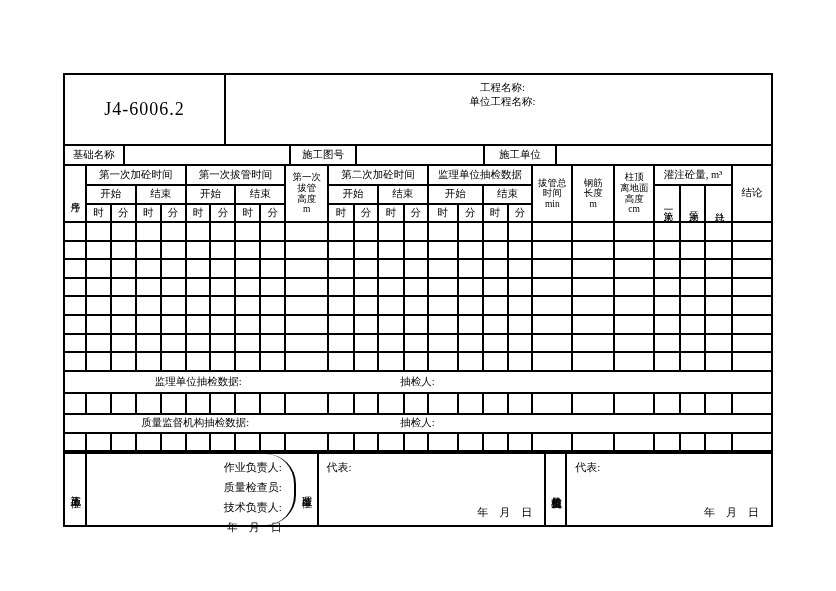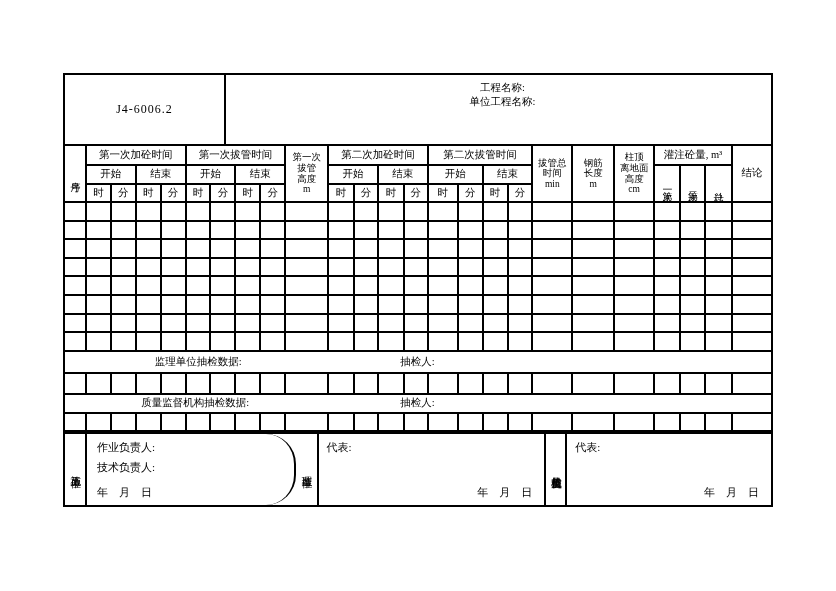--- a/index.html
+++ b/index.html
@@ -5,56 +5,56 @@
   html,body{margin:0;padding:0;background:#fff;}
   .page{position:relative;width:836px;height:591px;background:#ffffff;overflow:hidden;
         font-family:"Liberation Serif",serif;color:#000;}
   .sheet{position:absolute;left:63px;top:73px;width:710px;}
   .block{display:flex;border:2px solid #000;box-sizing:border-box;width:710px;background:#fff;}
   .block + .block, .sheet > table{margin-top:-2px;}
   .bcell{border-right:2px solid #000;box-sizing:border-box;display:flex;align-items:center;justify-content:center;}
   .bcell:last-child{border-right:none;}
   
   .hdr{height:73px;}
-  .form-code{flex:0 0 22.82%;font-size:12px;letter-spacing:1px;}
+  .form-code{flex:0 0 22.82%;font-size:18px;letter-spacing:1px;}
   .title-cell{flex:0 0 46.48%;font-size:17px;font-weight:bold;letter-spacing:2px;}
   .names-cell{flex:1 1 auto;flex-direction:column;align-items:center;justify-content:flex-start;
               padding:6px 0 0 8px;font-size:10.5px;}
   .names-cell .line2{}
   
   .info{height:22px;font-size:10.5px;}
   .i1{flex:0 0 8.45%;}.i2{flex:0 0 23.52%;}.i3{flex:0 0 9.44%;}
   .i4{flex:0 0 18.03%;}.i5{flex:0 0 10.28%;}.i6{flex:1 1 auto;}
   
   table{border-collapse:collapse;table-layout:fixed;width:710px;background:#fff;}
   td{border:2px solid #000;text-align:center;vertical-align:middle;padding:0;
      font-size:10.5px;line-height:1.15;overflow:hidden;}
   tr.h-a td{height:18px;}
-  tr.h-b td{height:17px;}
+  tr.h-b td{height:17px;font-family:Liberation Mono, monospace;}
   tr.h-c td{height:16px;}
   tr.data-row td{height:16.6px;}
   tr.label-row td{height:20px;}
   tr.label-row2 td{height:17px;}
   tr.grid-row td{height:19px;}
   tr.grid-row2 td{height:16px;}
   .pre{white-space:pre-line;font-size:9.5px;line-height:1.12;}
   .vert{writing-mode:vertical-rl;text-orientation:upright;display:inline-block;
         font-size:10px;letter-spacing:1px;line-height:1;}
   .lr-inner{position:relative;width:100%;height:100%;font-family:Liberation Serif, serif;}
   .lr-inner span{position:absolute;top:50%;transform:translateY(-50%);font-size:10.5px;white-space:nowrap;}
   .lr-a{left:12.7%;}
   .lr-b{left:47.5%;}
   .lr-a2{left:10.8%;}
   
   .foot{height:75px;font-size:11px;}
   .f1{flex:0 0 3.10%;}.f2{flex:0 0 29.58%;}.f3{flex:0 0 3.24%;}
   .f4{flex:0 0 32.25%;}.f5{flex:0 0 2.96%;}.f6{flex:1 1 auto;}
   .vlabel{writing-mode:vertical-rl;text-orientation:upright;font-size:10.5px;letter-spacing:1px;line-height:1;}
   .vlabel.tight{letter-spacing:0;}
-  .sign-cell{flex-direction:column;align-items:flex-start;justify-content:flex-start;
+  .sign-cell{flex-direction:column;align-items:flex-end;justify-content:flex-start;
              padding:6px 12px 5px 10px;border-radius:30px;}
   .sign-cell .sline{margin-bottom:5px;}
   .sign-cell .date{margin-top:auto;text-align:right;}
   .rep-cell{flex-direction:column;align-items:stretch;justify-content:flex-start;
             padding:6px 12px 5px 8px;}
   .rep-cell .date{margin-top:auto;text-align:right;}
 </style>
 </head>
 <body>
 
@@ -62,20 +62,28 @@
   <div class="sheet">
 
     <div class="block hdr">
       <div class="bcell form-code">J4-6006.2</div>
       <div class="bcell names-cell">
         <div class="line1">工程名称:</div>
         <div class="line2">单位工程名称:</div>
       </div>
     </div>
 
+    <div class="block info">
+      <div class="bcell i1">基础名称</div>
+      <div class="bcell i2"></div>
+      <div class="bcell i3">施工图号</div>
+      <div class="bcell i4"></div>
+      <div class="bcell i5">施工单位</div>
+      <div class="bcell i6"></div>
+    </div>
 
     <table>
       <colgroup>
         <col style="width:3.10%">
           <col style="width:3.52%">
           <col style="width:3.52%">
           <col style="width:3.52%">
           <col style="width:3.52%">
         <col style="width:3.52%">
           <col style="width:3.52%">
@@ -101,21 +109,21 @@
       <thead>
         <tr class="h-a">
           <td rowspan="3"><span class="vert">序号</span></td>
           <td colspan="4">第一次加砼时间</td>
           <td colspan="4">第一次拔管时间</td>
           <td rowspan="3" class="pre">第一次
 拔管
 高度
 m</td>
           <td colspan="4">第二次加砼时间</td>
-          <td colspan="4">第二次拔管时间</td>
+          <td colspan="4">监理单位抽检数据</td>
           <td rowspan="3" class="pre">拔管总
 时间
 min</td>
           <td rowspan="3" class="pre">钢筋
 长度
 m</td>
           <td rowspan="3" class="pre">柱顶
 离地面
 高度
 cm</td>
@@ -445,20 +453,21 @@
           </tr>
       </tbody>
     </table>
 
     <div class="block foot">
       <div class="bcell f1">
         <span class="vlabel">施工单位</span>
       </div>
       <div class="bcell f2 sign-cell">
         <div class="sline">作业负责人:</div>
+        <div class="sline">质量检查员:</div>
         <div class="sline">技术负责人:</div>
         <div class="date">年　月　日</div>
       </div>
       <div class="bcell f3">
         <span class="vlabel">监理单位</span>
       </div>
       <div class="bcell f4 rep-cell">
         <div>代表:</div>
         <div class="date">年　月　日</div>
       </div>

